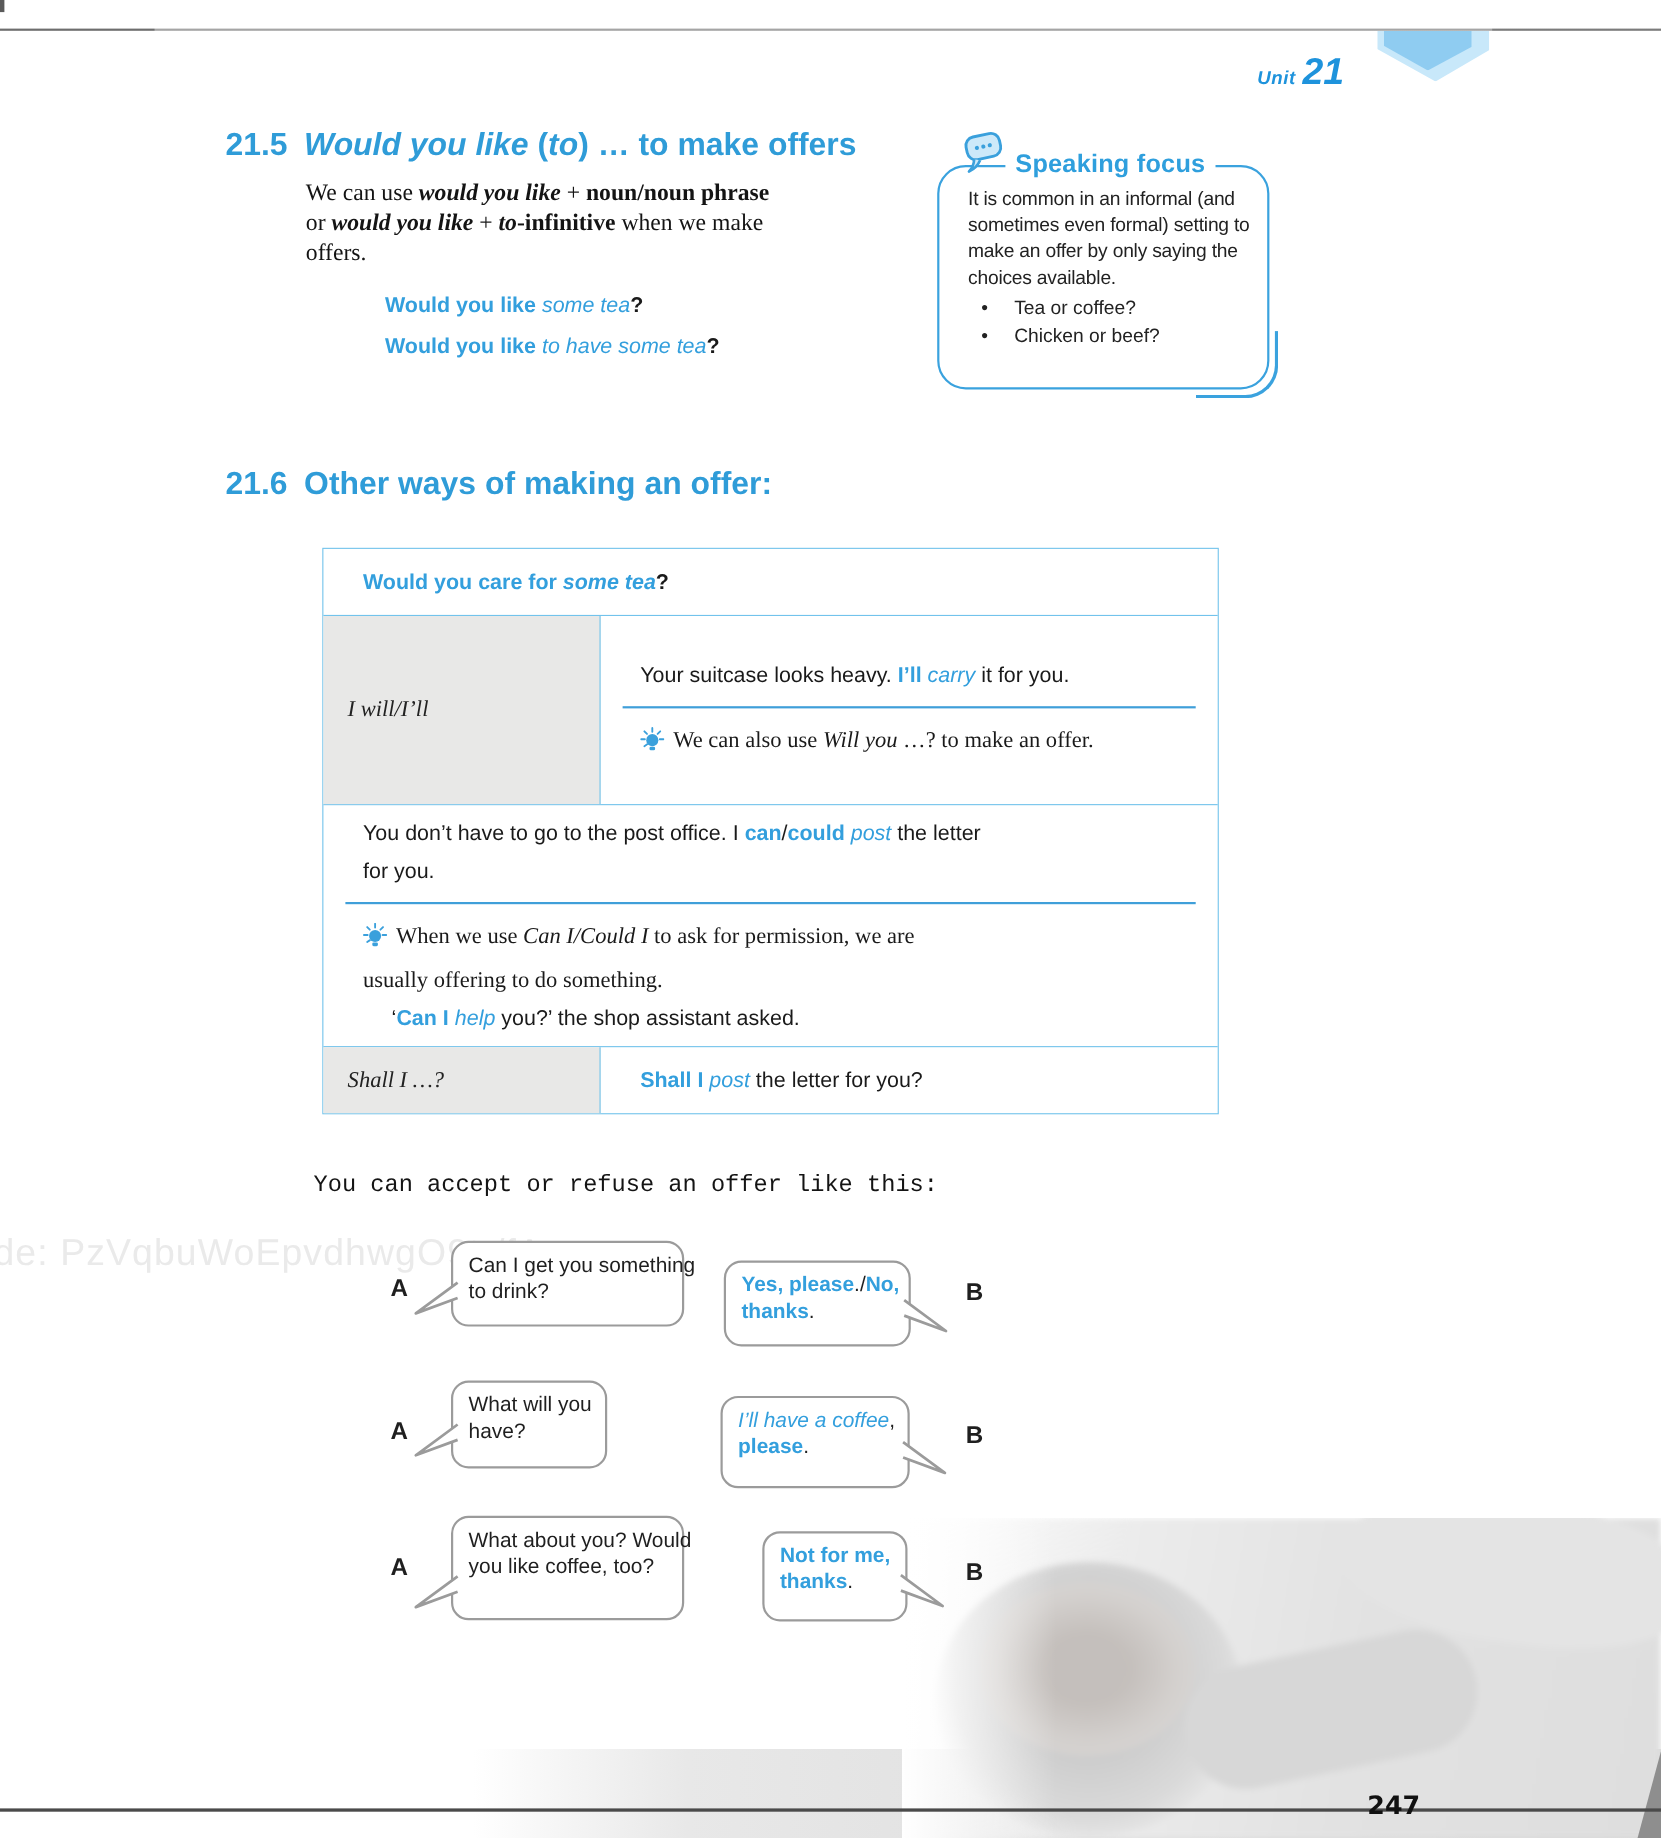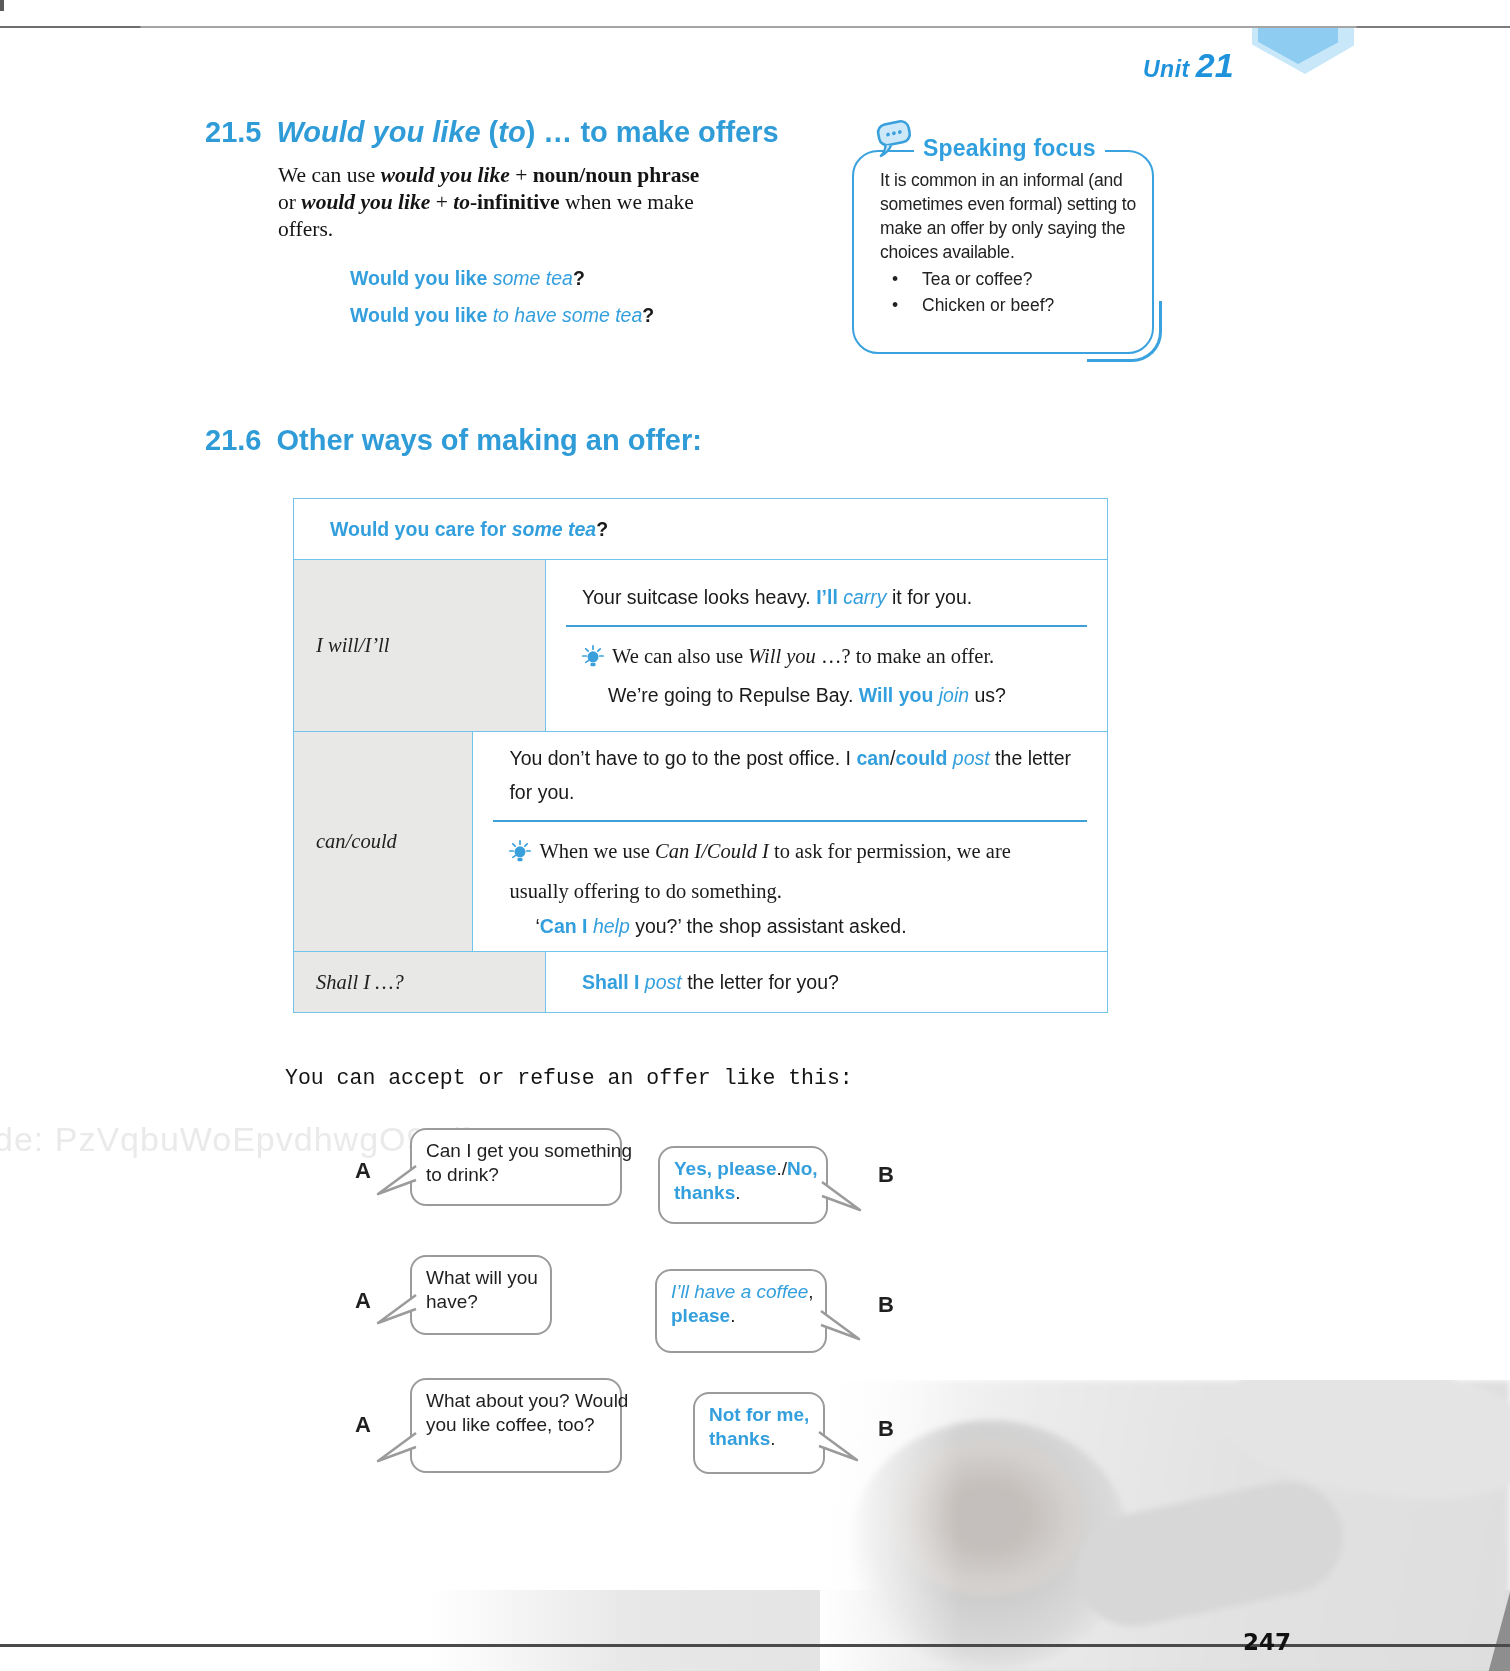--- a/index.html
+++ b/index.html
@@ -11,21 +11,21 @@
   .top-line{position:absolute;left:0;top:26px;width:100%;height:2px;
     background:linear-gradient(to right,#6e6e6e 0,#6e6e6e 140px,#a5a5a5 141px,#a5a5a5 1356px,#7c7c7c 1357px,#7c7c7c 100%);}
 
   
   .ribbon-back{position:absolute;left:1252px;top:28px;width:102px;height:46px;background:#c8e8fa;
     clip-path:polygon(0 0,100% 0,100% 38%,52% 100%,0 36%);}
   .ribbon-front{position:absolute;left:1258px;top:28px;width:80px;height:36px;background:#8fccf1;
     clip-path:polygon(0 0,100% 0,100% 40%,50% 100%,0 38%);}
   .unit-title{position:absolute;left:1143px;top:46px;white-space:nowrap;color:#1e93dc;
     font-style:italic;font-weight:bold;}
-  .unit-word{font-size:23px;letter-spacing:.5px;text-align:right;}
+  .unit-word{font-size:17px;letter-spacing:.5px;text-align:right;}
   .unit-num{font-size:34px;margin-left:6px;
     text-shadow:-2px 0 0 #fff,2px 0 0 #fff,0 -2px 0 #fff,0 2px 0 #fff,-1px -1px #fff,1px 1px #fff;}
 
   
   .s-b{font-weight:bold;}
   .s-i{font-style:italic;}
   .s-blue{color:#339fdd;}
   .cell-line{white-space:nowrap;margin:5px 16px;}
   .f-sans{font-family:"Liberation Sans",sans-serif;font-size:19.5px;line-height:24px;}
   .f-serif{font-family:"Liberation Serif",serif;font-size:20.5px;line-height:26px;}
@@ -180,25 +180,23 @@
                   <line x1="13" y1="1" x2="13" y2="5"></line>
                   <line x1="4.5" y1="4.5" x2="7.3" y2="7.3"></line>
                   <line x1="21.5" y1="4.5" x2="18.7" y2="7.3"></line>
                   <line x1="1" y1="13" x2="5" y2="13"></line>
                   <line x1="25" y1="13" x2="21" y2="13"></line>
                   <line x1="4.5" y1="20.5" x2="7.5" y2="18.5"></line>
                 </g>
                 <circle cx="13" cy="14" r="6.5" fill="#3aa0dc"></circle>
                 <rect x="10" y="21" width="6" height="4" rx="1.5" fill="#3aa0dc"></rect>
               </svg></span><span class="">We can also use </span><span class="s-i">Will you</span><span class=""> …? to make an offer.</span></div>
-          <div class="cell-line f-sans indented"><span class="">We’re going to Repulse Bay. </span><span class="s-b s-blue">Will you </span><span class="s-i s-blue">join</span><span class=""> us?</span></div>
         </div>
     </div>
     <div class="t-row r3">
-      <div class="t-label">can/could</div>
       <div class="t-content">
           <div class="cell-line f-sans"><span class="">You don’t have to go to the post office. I </span><span class="s-b s-blue">can</span><span class="">/</span><span class="s-b s-blue">could </span><span class="s-i s-blue">post</span><span class=""> the letter</span></div>
           <div class="cell-line f-sans"><span class="">for you.</span></div>
           <div class="cell-divider"></div>
           <div class="cell-line f-serif"><span class="bulb"><svg width="22" height="22" viewBox="0 0 26 26">
                 <g stroke="#3aa0dc" stroke-width="2" stroke-linecap="round">
                   <line x1="13" y1="1" x2="13" y2="5"></line>
                   <line x1="4.5" y1="4.5" x2="7.3" y2="7.3"></line>
                   <line x1="21.5" y1="4.5" x2="18.7" y2="7.3"></line>
                   <line x1="1" y1="13" x2="5" y2="13"></line>

